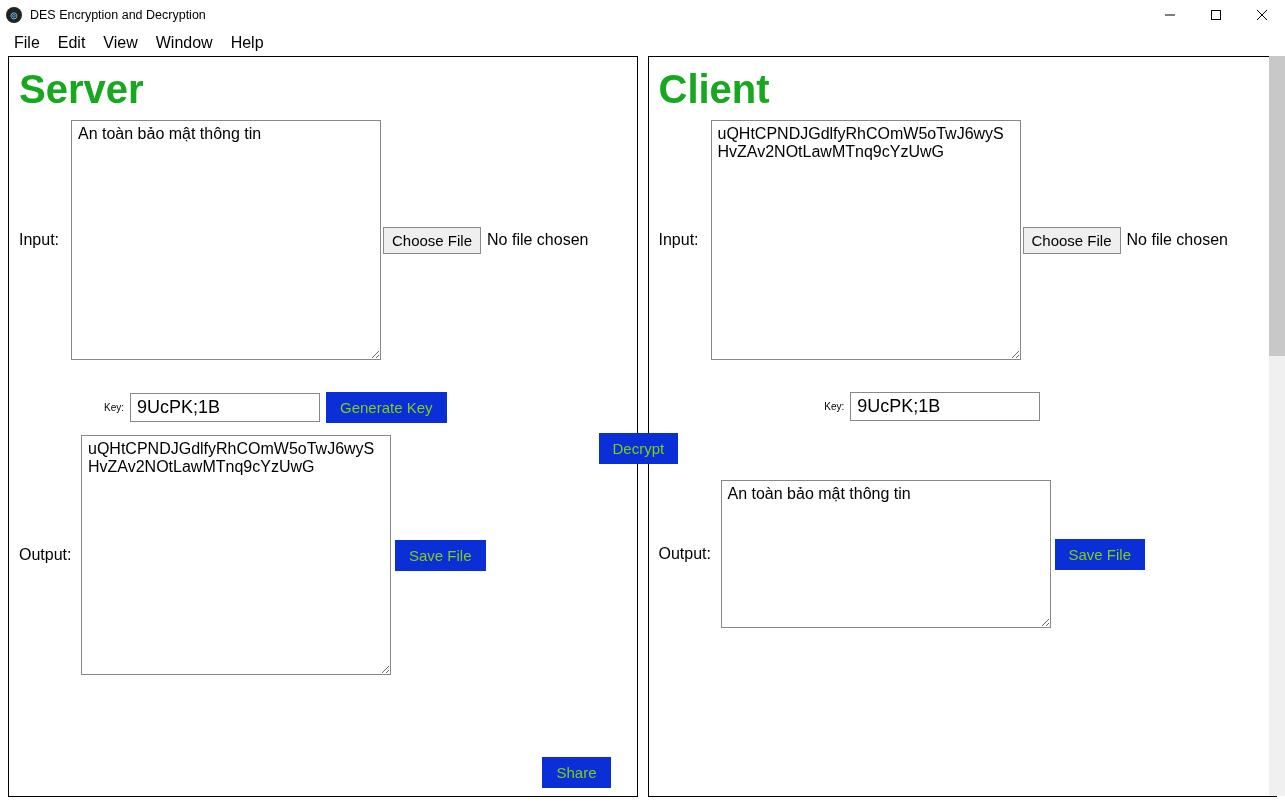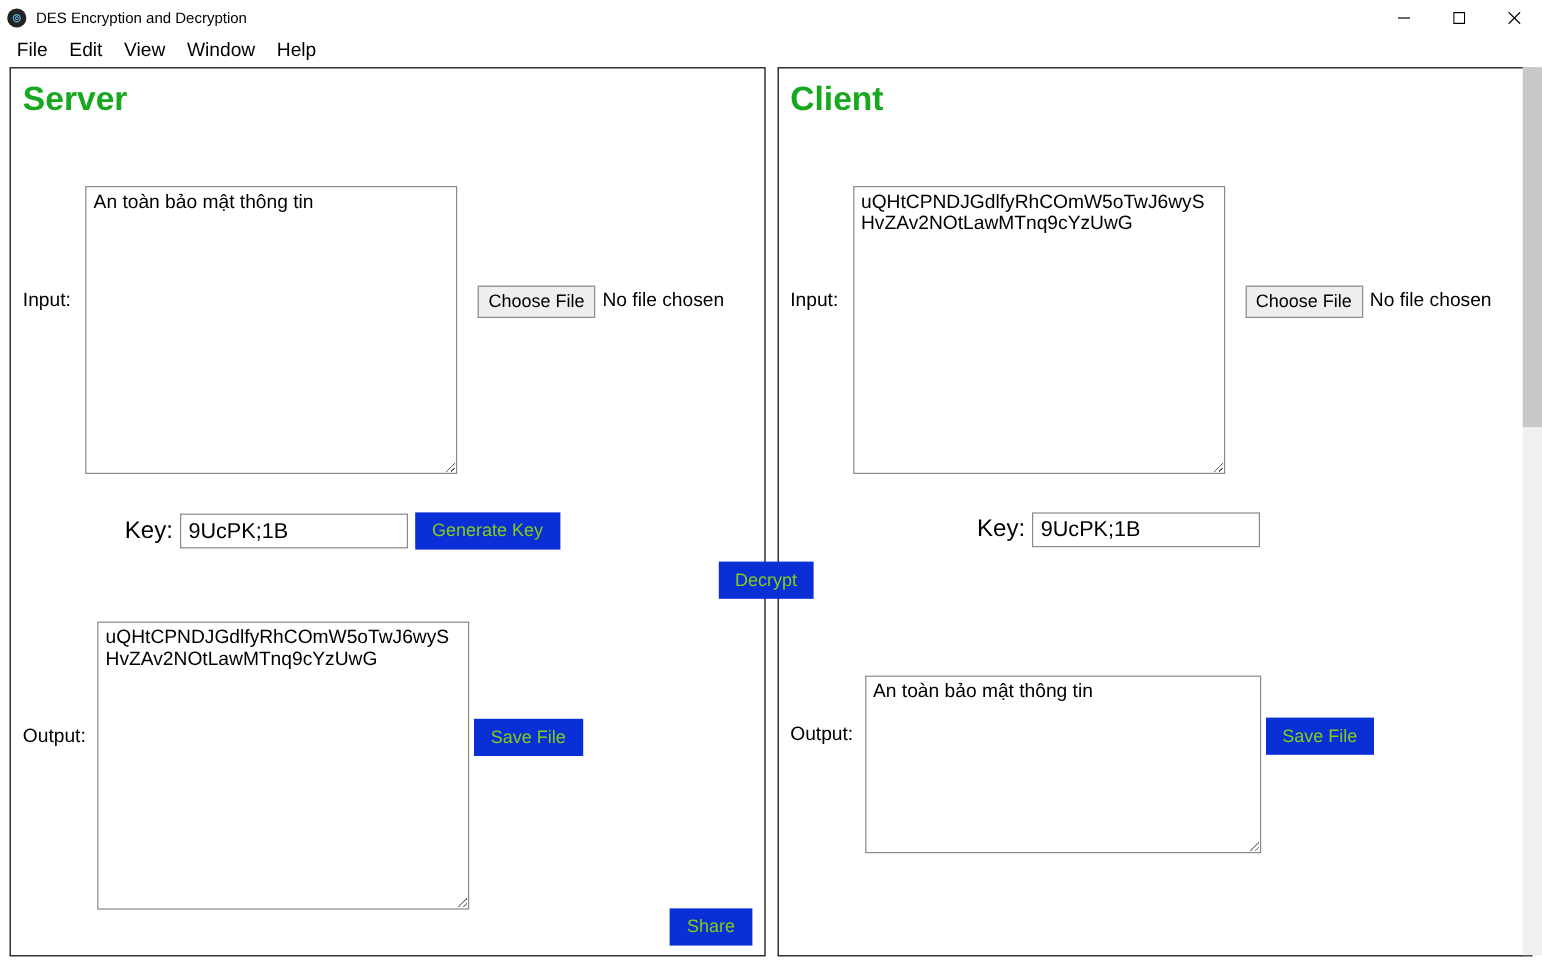--- a/index.html
+++ b/index.html
@@ -66,21 +66,21 @@
   .panel {
     flex:1;
     border:1px solid #000;
     padding: 10px 10px 10px 10px;
     position:relative;
     display:flex;
     flex-direction:column;
   }
   .panel-title {
     color:#17a81f;
-    font-size:28px;
+    font-size:40px;
     font-weight:600;
     margin-bottom:8px;
   }
   .row {
     display:flex;
     align-items:center;
     margin-bottom:14px;
   }
   .row-label {
     width:52px;
@@ -88,60 +88,59 @@
     font-size:16px;
   }
   textarea.big {
     width: 310px;
     height: 240px;
     resize: both;
     font-family:"Segoe UI",sans-serif;
     font-size:16px;
     padding:4px 6px;
     border:1px solid #888;
-    margin-top:48px;
   }
   textarea.out-big { height:240px; }
   textarea.out-small { width:330px; height:148px; }
   .file-btn {
     border:1px solid #8a8a8a;
     background:#efefef;
     padding:4px 8px;
     font-size:15px;
-    margin-left:17px;
+    margin-left:2px;
   }
   .file-status { margin-left:6px; font-size:16px; }
   .key-row {
     display:flex;
     align-items:center;
     justify-content:flex-start;
     margin: 18px 0 12px 0;
     padding-left:85px;
     gap:6px;
   }
-  .key-row label{ font-size:20px; }
+  .key-row label{ font-size:10px; }
   input.key {
     width:190px;
     padding:3px 6px;
     font-size:18px;
     border:1px solid #888;
   }
   .blue-btn {
     background:#0a2fd6;
     color:#84cc16;
     border:none;
     padding:7px 14px;
     font-size:15px;
   }
   .center { display:flex; justify-content:center; margin-bottom:16px; }
   .center.shift-left { justify-content:flex-start; padding-left:210px;}
   .center.client { justify-content:flex-start; }
   .share-row {
     position:absolute;
-    right:10px;
+    right:26px;
     bottom:8px;
   }
 </style>
 </head>
 <body>
 
 <div class="titlebar">
   <div class="app-icon">⊚</div>
   <div class="title">DES Encryption and Decryption</div>
   <div class="win-controls">

